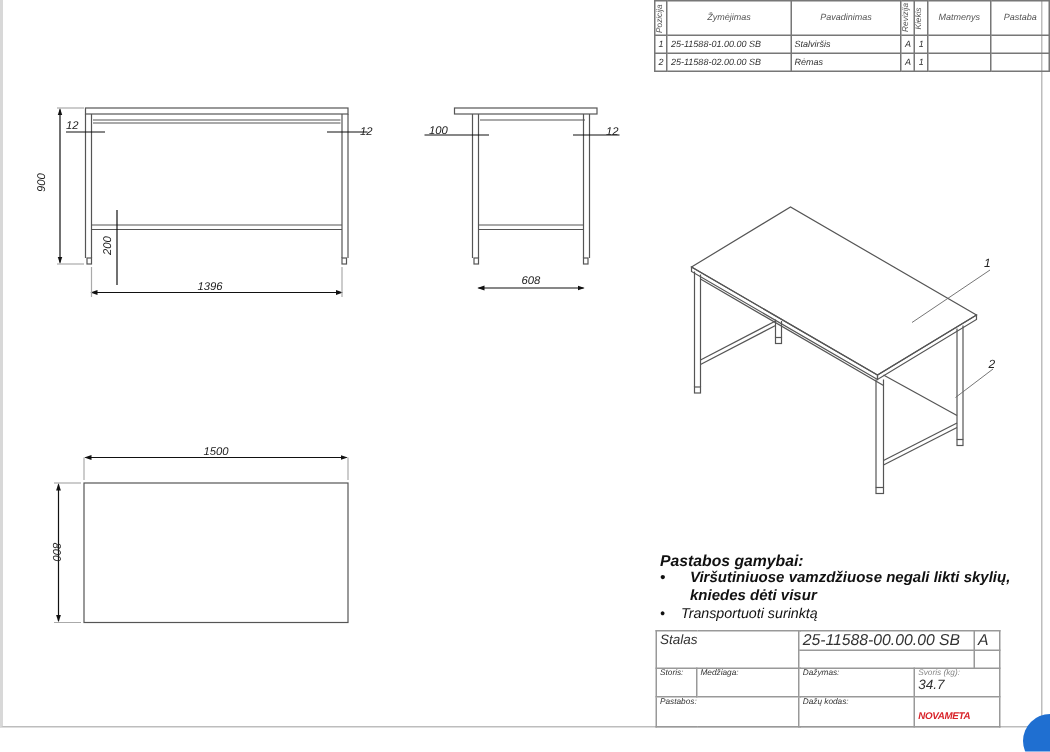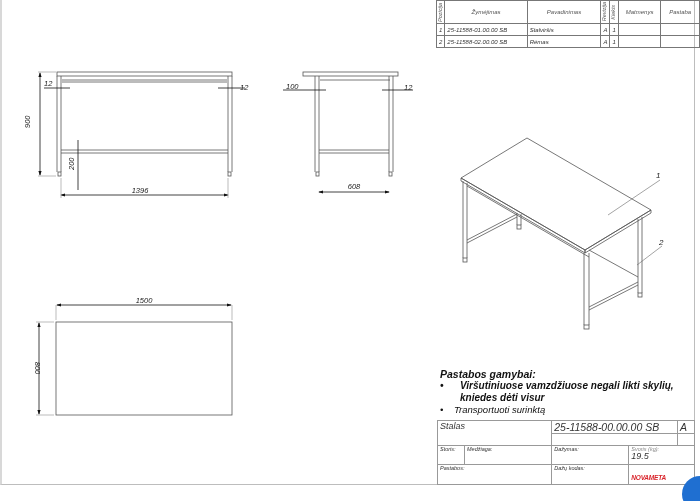--- a/index.html
+++ b/index.html
@@ -8,21 +8,21 @@
   svg text { font-family:"Liberation Sans", sans-serif; font-style:italic; }
   .parts-table { position:absolute; left:436px; top:0; border-collapse:collapse; font-size:6px; font-style:italic; }
   .parts-table td, .parts-table th { border:1px solid #777; padding:0 2px; height:11px; font-weight:normal; color:#333; white-space:nowrap; }
   .parts-table th { height:22px; color:#555; }
   .vert { writing-mode:vertical-rl; transform:rotate(180deg); font-size:5.5px; }
   .notes { position:absolute; left:440px; top:368px; font-size:10px; font-style:italic; font-weight:bold; color:#111; line-height:12px; }
   .notes .title { font-size:10.5px; }
   .notes .item { display:flex; }
   .notes .bullet { width:14px; }
   .notes .plain { font-weight:normal; font-size:9.5px; }
-  .title-block { position:absolute; left:437px; top:420px; width:258px; border-collapse:collapse; font-style:italic; }
+  .title-block { position:absolute; left:437px; top:420px; width:230px; border-collapse:collapse; font-style:italic; }
   .title-block td { border:1px solid #999; padding:0 2px; vertical-align:top; color:#333; }
   .tb-small { font-size:5.5px; color:#888; }
   .tb-main { font-size:9px; }
   .tb-num { font-size:10.5px;margin-top:24px; }
   .logo { color:#d9242b; font-weight:bold; font-size:6.5px; letter-spacing:-0.2px; }
   .blue-blob { position:absolute; right:-18px; top:476px; width:36px; height:36px; border-radius:50%; background:#1f6fd1; }
 </style>
 </head>
 <body>
 
@@ -187,21 +187,21 @@
   <tr style="height:12px;">
     <td colspan="2"></td>
     <td></td>
   </tr>
   <tr style="height:19px;">
     <td class="tb-small" style="width:22px;">Storis:</td>
     <td colspan="2" class="tb-small">Medžiaga:</td>
     <td class="tb-small" style="width:72px;">Dažymas:</td>
     <td colspan="2">
       <div class="tb-small">Svoris (kg):</div>
-      <div style="font-size:9px;line-height:9px;">19.5</div>
+      <div style="font-size:9px;line-height:9px;">34.7</div>
     </td>
   </tr>
   <tr style="height:20px;">
     <td colspan="3" class="tb-small">Pastabos:</td>
     <td class="tb-small">Dažų kodas:</td>
     <td colspan="2" style="vertical-align:middle;">
       <span class="logo">NOVAMETA</span>
     </td>
   </tr>
 </tbody>

